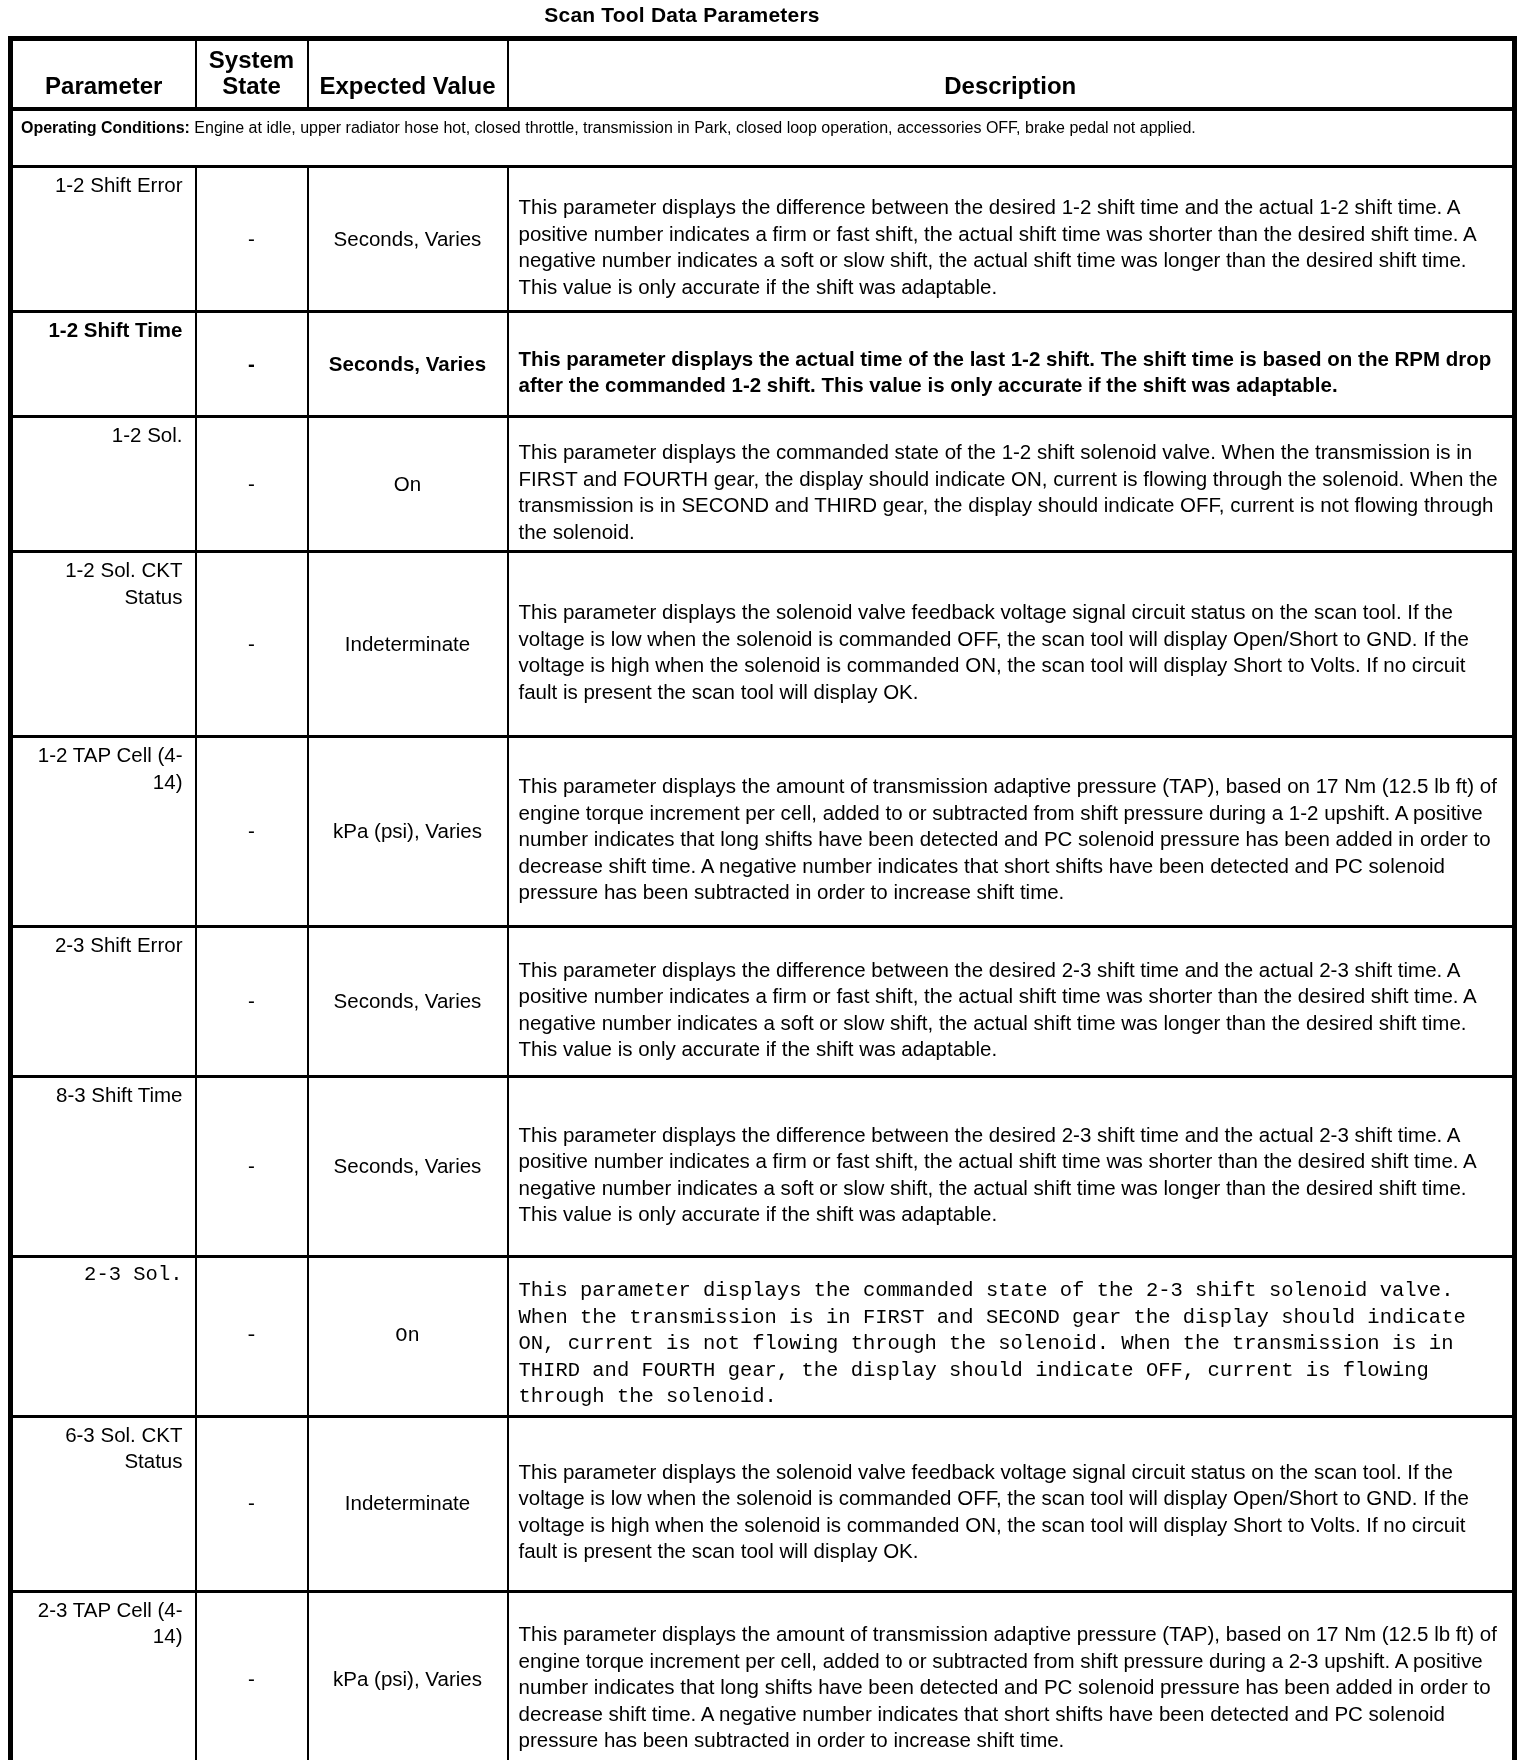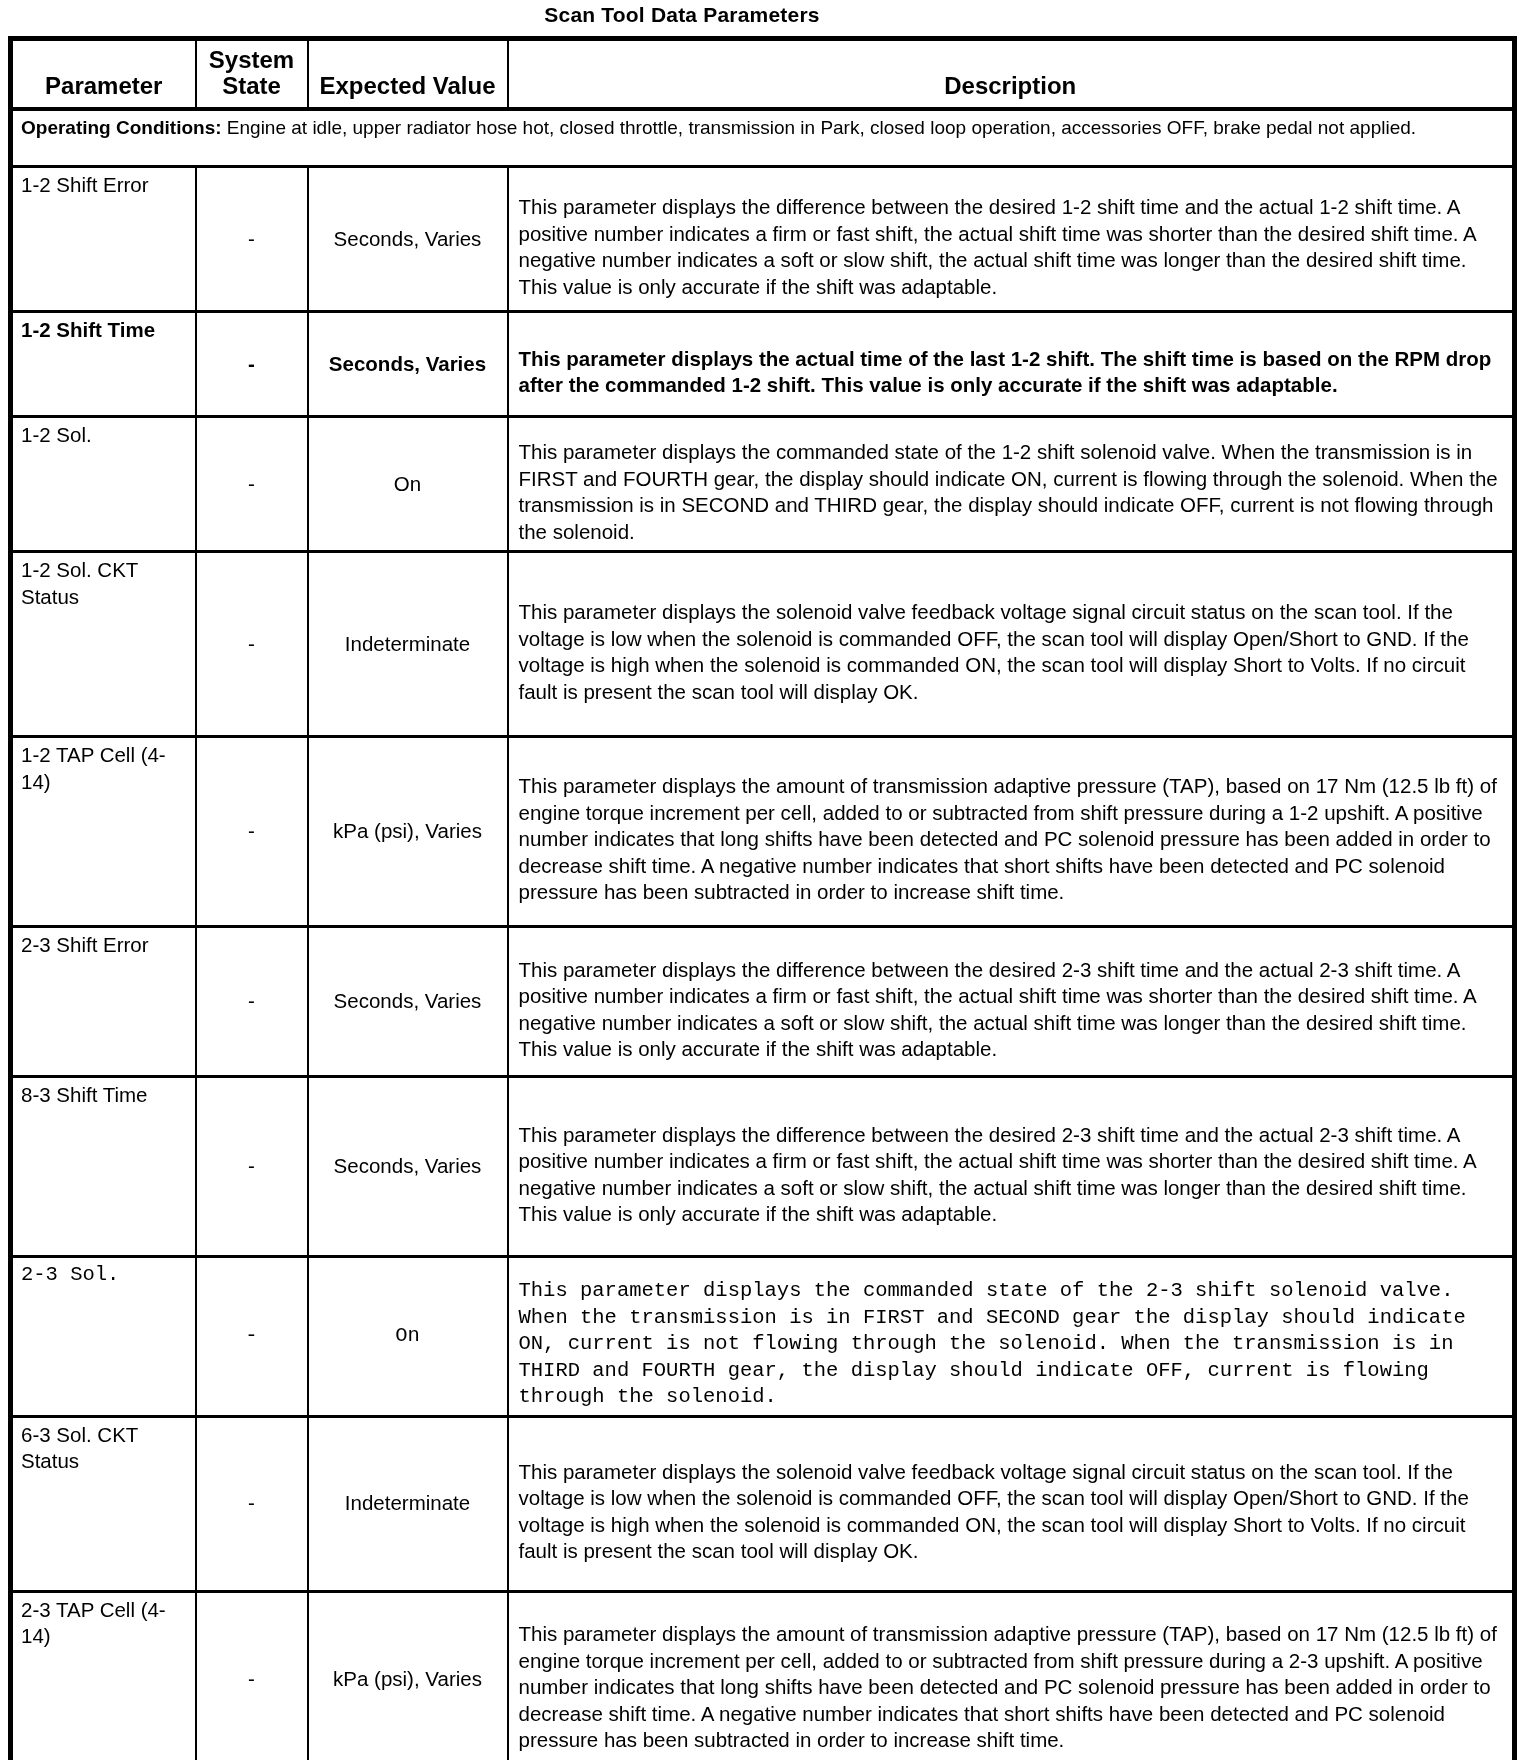--- a/index.html
+++ b/index.html
@@ -56,39 +56,39 @@
     border-bottom-width: 4px;
   }
   
   tbody tr:nth-child(1) { height: 58px; }
   td.conditions-cell {
     vertical-align: top;
     padding: 3px 8px 4px 8px;
   }
   .conditions-p {
     margin: 0;
-    font-size: 19px;
+    font-size: 16px;
     line-height: 27px;
     max-width: 1420px;
   }
   .conditions-label { font-weight: bold; }
   
   tbody tr:nth-child(2)  { height: 145px; }
   tbody tr:nth-child(3)  { height: 105px; font-weight: bold; }
   tbody tr:nth-child(4)  { height: 135px; }
   tbody tr:nth-child(5)  { height: 185px; }
   tbody tr:nth-child(6)  { height: 190px; }
   tbody tr:nth-child(7)  { height: 150px; }
   tbody tr:nth-child(8)  { height: 180px; }
   tbody tr:nth-child(9)  { height: 130px; font-family: Liberation Mono, monospace; }
   tbody tr:nth-child(10) { height: 175px; }
   tbody tr:nth-child(11) { height: 178px; }
   td.param-cell {
     vertical-align: top;
-    text-align: left;
+    text-align: right;
     padding: 4px 12px 4px 8px;
   }
   td.state-cell {
     vertical-align: middle;
     text-align: center;
     padding: 2px;
   }
   td.expected-cell {
     vertical-align: middle;
     text-align: center;

